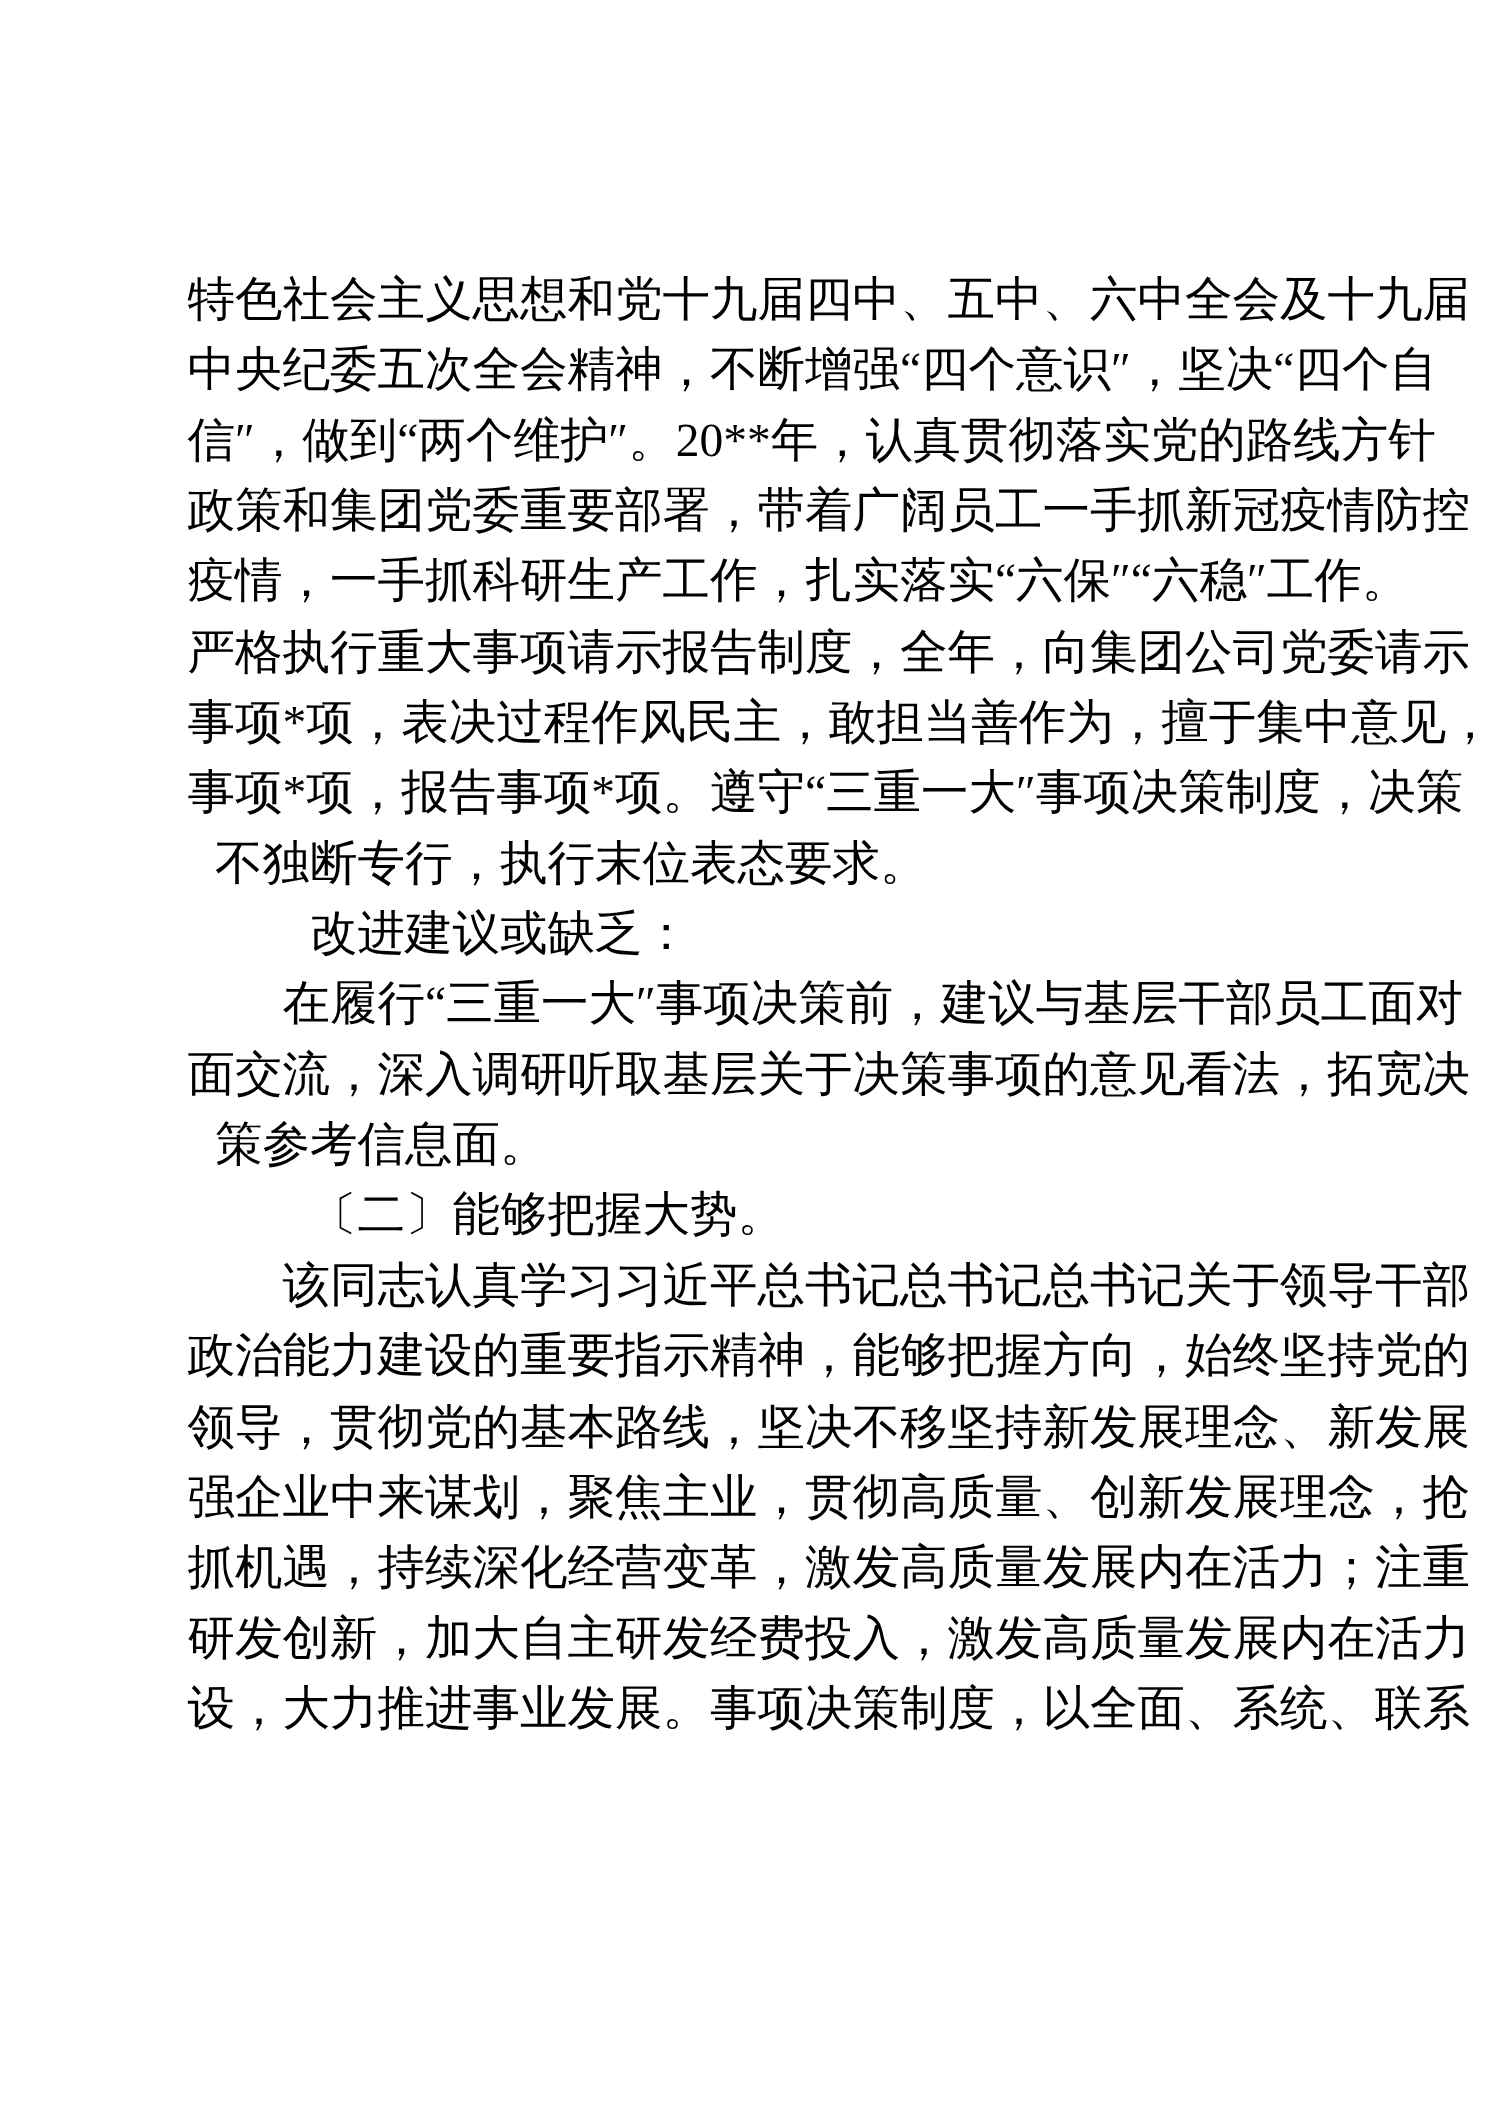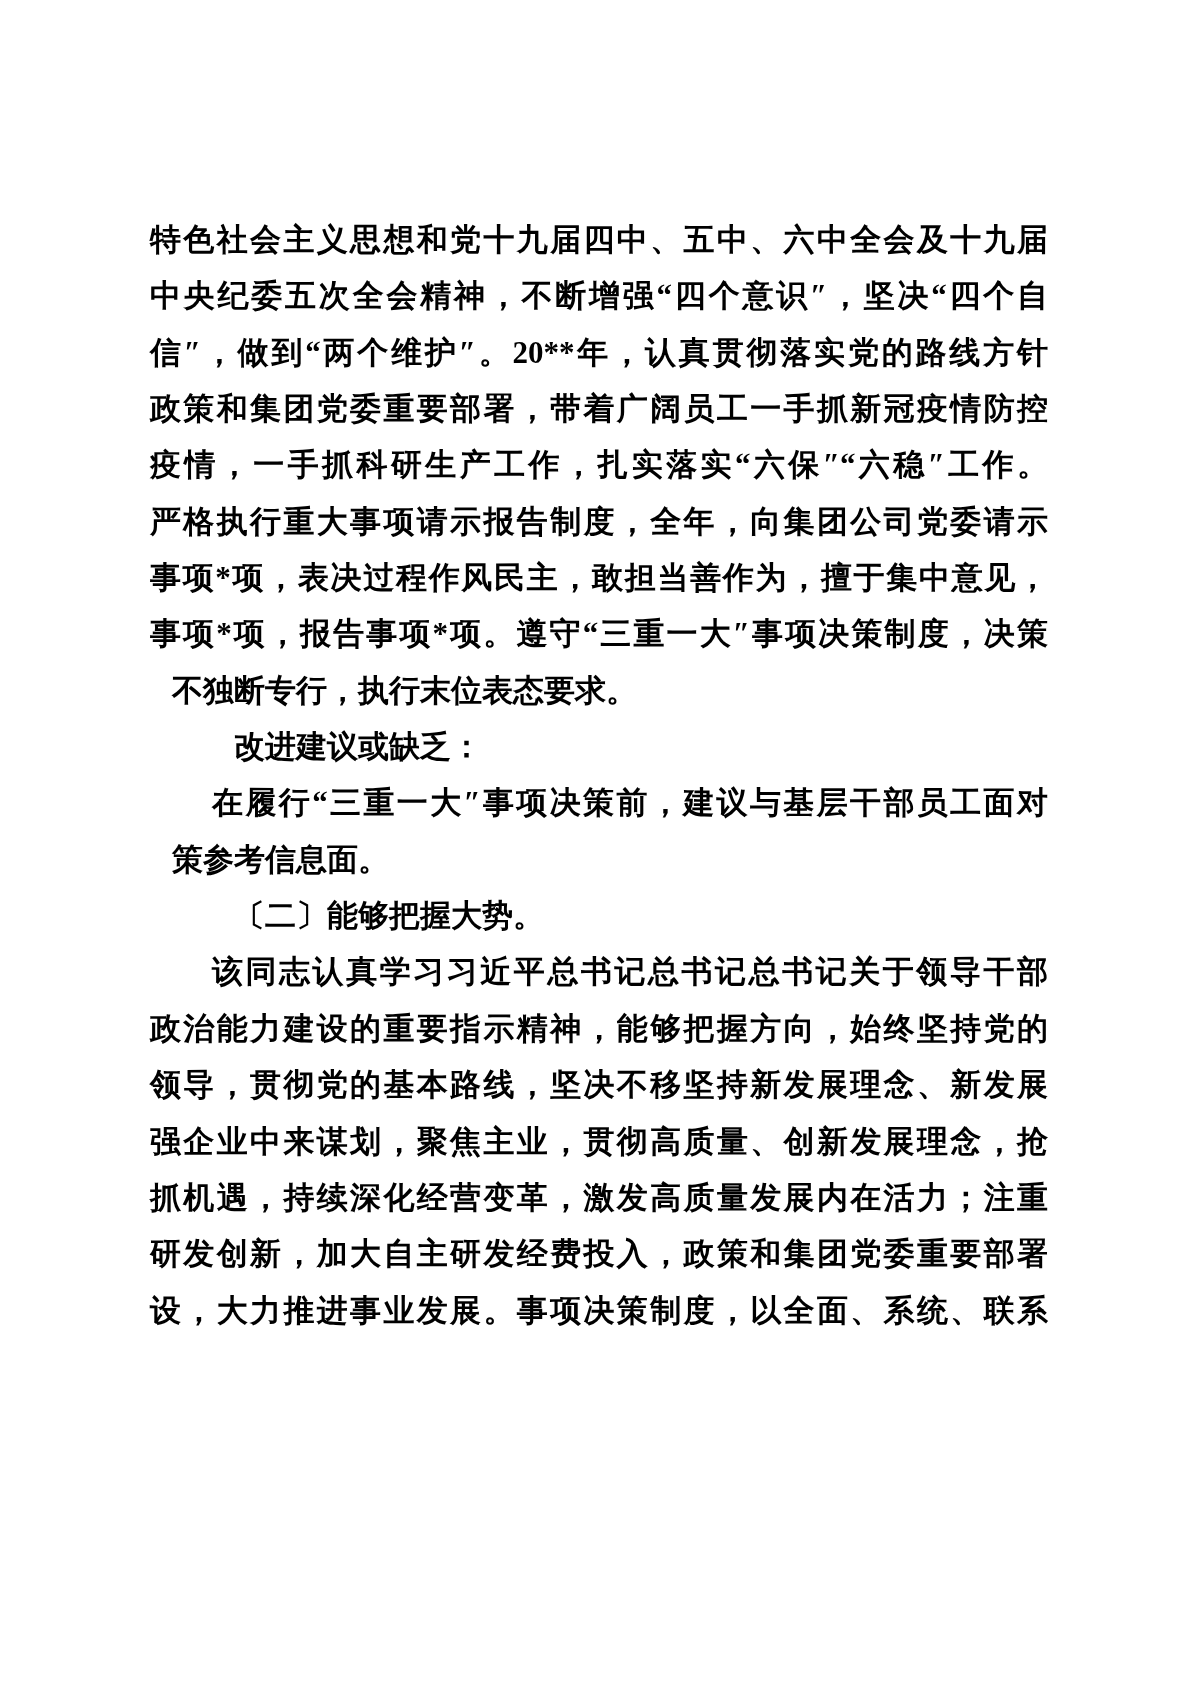--- a/index.html
+++ b/index.html
@@ -14,23 +14,23 @@
     background: #ffffff;
     overflow: hidden;
     font-family: "Liberation Serif", "DejaVu Serif", serif;
   }
   .doc {
     position: absolute;
     left: 150px;
     top: 212px;
     width: 898px;
     color: #000000;
-    font-size: 31px;
+    font-size: 38px;
     line-height: 56.35px;
-    font-weight: 700;
+    font-weight: 400;
   }
   .line {
     white-space: nowrap;
     text-align: justify;
     text-align-last: justify;
   }
   .line.short {
     text-align-last: left;
     margin-left: 22px;
   }
@@ -47,23 +47,24 @@
       <div class="line">中央纪委五次全会精神，不断增强“四个意识″，坚决“四个自</div>
       <div class="line">信″，做到“两个维护″。20**年，认真贯彻落实党的路线方针</div>
       <div class="line">政策和集团党委重要部署，带着广阔员工一手抓新冠疫情防控</div>
       <div class="line">疫情，一手抓科研生产工作，扎实落实“六保″“六稳″工作。</div>
       <div class="line">严格执行重大事项请示报告制度，全年，向集团公司党委请示</div>
       <div class="line">事项*项，表决过程作风民主，敢担当善作为，擅于集中意见，</div>
       <div class="line">事项*项，报告事项*项。遵守“三重一大″事项决策制度，决策</div>
       <div class="line short">不独断专行，执行末位表态要求。</div>
       <div class="line indent short">改进建议或缺乏：</div>
       <div class="line indent">在履行“三重一大″事项决策前，建议与基层干部员工面对</div>
+      <div class="line">面交流，深入调研听取基层关于决策事项的意见看法，拓宽决</div>
       <div class="line short">策参考信息面。</div>
       <div class="line indent short">〔二〕能够把握大势。</div>
       <div class="line indent">该同志认真学习习近平总书记总书记总书记关于领导干部</div>
       <div class="line">政治能力建设的重要指示精神，能够把握方向，始终坚持党的</div>
       <div class="line">领导，贯彻党的基本路线，坚决不移坚持新发展理念、新发展</div>
       <div class="line">强企业中来谋划，聚焦主业，贯彻高质量、创新发展理念，抢</div>
       <div class="line">抓机遇，持续深化经营变革，激发高质量发展内在活力；注重</div>
-      <div class="line">研发创新，加大自主研发经费投入，政策和集团党委重要部署</div>
+      <div class="line">研发创新，加大自主研发经费投入，激发高质量发展内在活力</div>
       <div class="line">设，大力推进事业发展。事项决策制度，以全面、系统、联系</div>
     </div>
 </div>
 
 </body></html>

